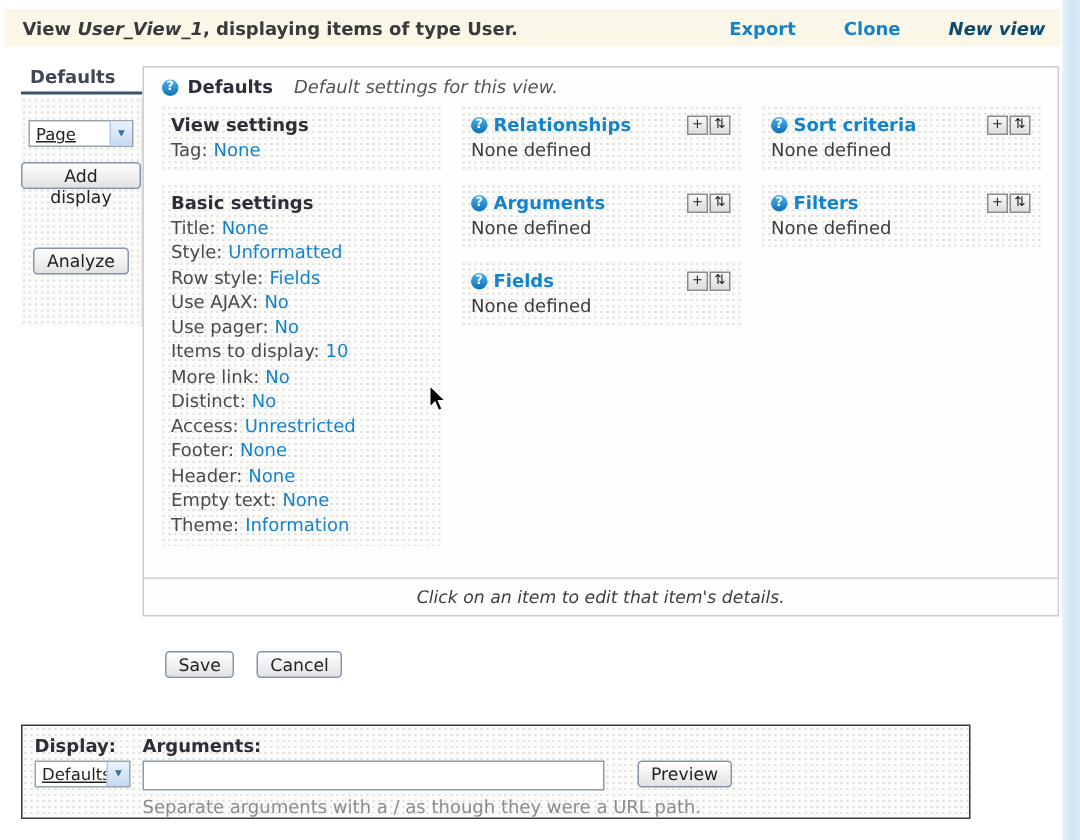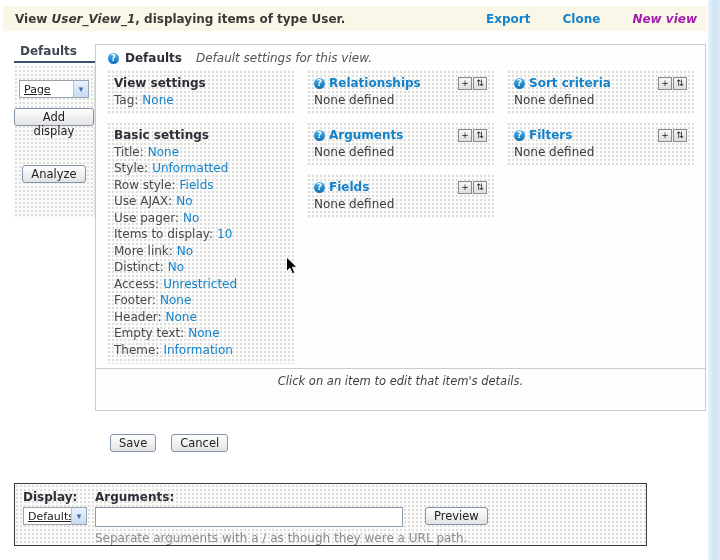--- a/index.html
+++ b/index.html
@@ -24,21 +24,21 @@
   .msg-strip {
     position:absolute; top:6px; left:3px; width:704px; height:25px;
     background:#fbf7e8;
     display:flex; align-items:center;
     padding:0 10px 0 12px;
     font-weight:bold; color:#3a3a3a;
   }
   .msg-strip .vname { font-style:italic; }
   .msg-links { margin-left:auto; display:flex; gap:32px; }
   .msg-links a { font-weight:bold; color:#1583c9; }
-  .msg-links a.newview { color:#a21caf; font-style:italic; }
+  .msg-links a.newview { color:#0c4a6e; font-style:italic; }
 
   
   .dots {
     background-color:#fbfbfa;
     background-image:radial-gradient(circle,#dddddb 0.9px,rgba(0,0,0,0) 1px);
     background-size:4px 4px;
   }
 
   
   .side-tab {
@@ -120,21 +120,21 @@
     font-size:9px; line-height:11px; text-align:center; color:#222;
     cursor:pointer;
   }
   .empty-text { color:#3c3c3c; }
 
   .srow { white-space:nowrap; }
   .srow .slabel { color:#4a4a4a; margin-right:4px; }
   .srow a { color:#1583c9; }
 
   .panel-footer {
-    position:absolute; left:0; right:0; bottom:17px; height:25px;
+    position:absolute; left:0; right:0; bottom:0; height:25px;
     border-top:1px solid #cccccc;
     text-align:center; line-height:24px;
     font-style:italic; font-size:11.5px; color:#3f3f3f;
     background:#fdfdfd;
   }
 
   
   .form-actions { position:absolute; left:110px; top:434px; display:flex; gap:15px; }
 
   

